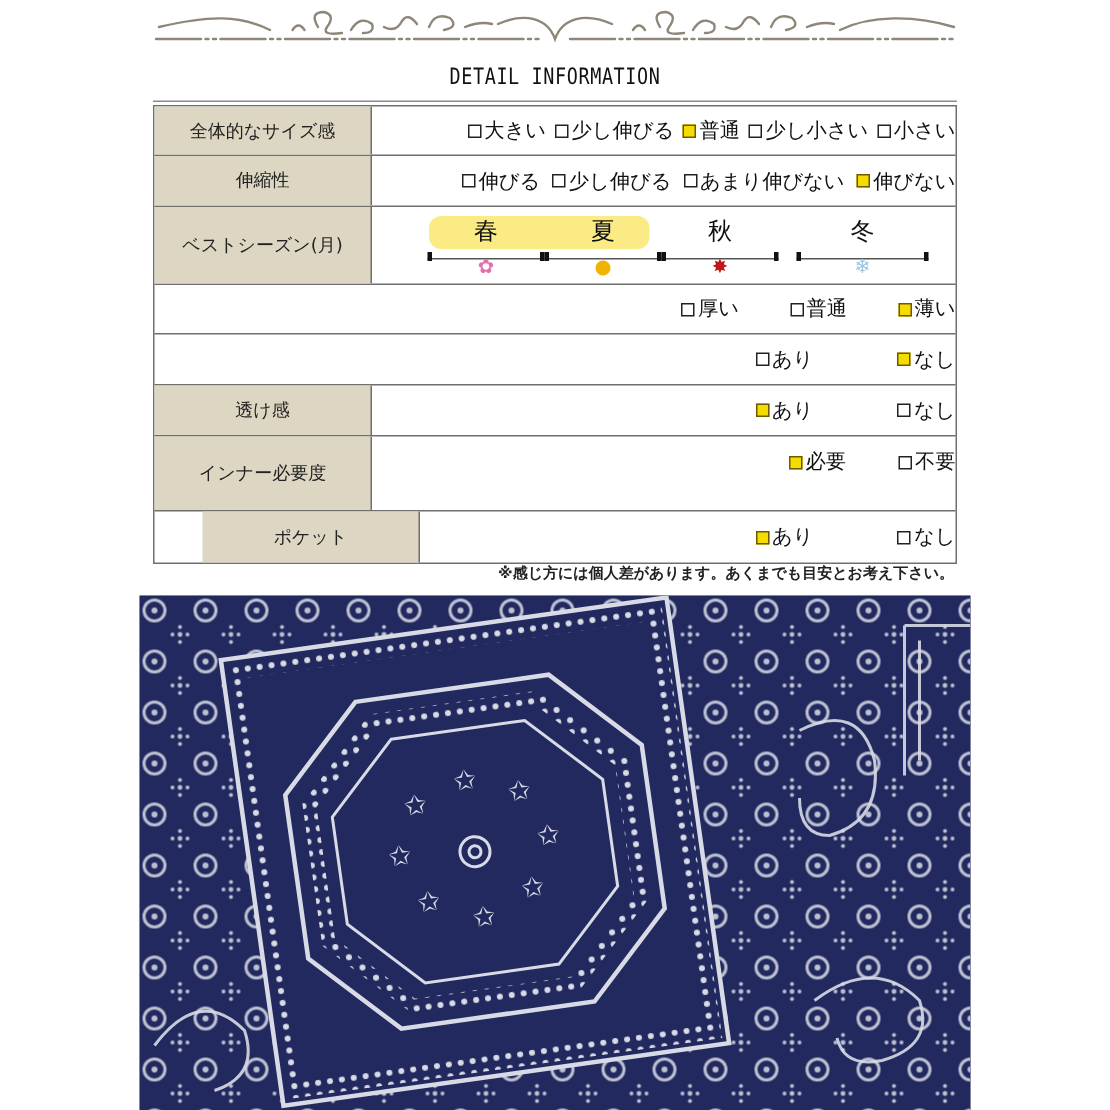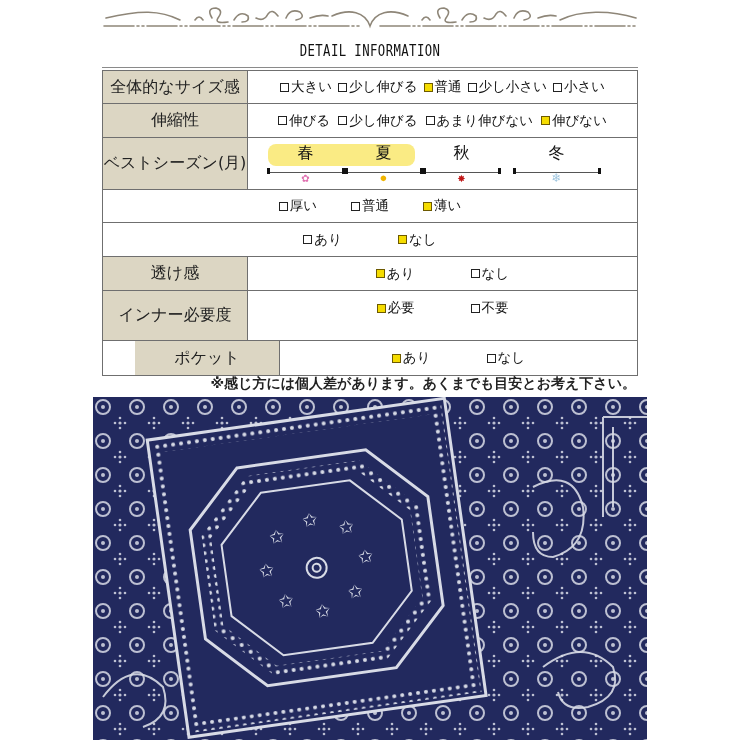--- a/index.html
+++ b/index.html
@@ -5,39 +5,39 @@
     html, body { margin: 0; padding: 0; background: #ffffff; }
     body { width: 740px; height: 740px; position: relative; overflow: hidden; font-family: "DejaVu Sans", sans-serif; }
 
     .ornament { position: absolute; left: 100px; top: 4px; width: 540px; height: 28px; }
     .heading { position: absolute; left: 0; width: 740px; top: 42px; text-align: center; font-family: "DejaVu Sans Mono", monospace; font-size: 15px; letter-spacing: 0.5px; color: #111; transform: scaleX(0.82); transform-origin: center; }
     .heading-rule { position: absolute; left: 102px; top: 67px; width: 536px; height: 1px; background: #8a8a8a; }
 
     .table { position: absolute; left: 102px; top: 70px; width: 536px; border: 1px solid #6f6f6f; border-top: 1px solid #6f6f6f; box-sizing: border-box; }
     .row { display: flex; border-bottom: 1px solid #6f6f6f; box-sizing: border-box; }
     .row:last-child { border-bottom: none; padding-left: 32px; }
-    .label { width: 145px; flex: none; background: #dcd6c3; border-right: 1px solid #6f6f6f; display: flex; align-items: center; justify-content: center; font-size: 16px; color: #222; box-sizing: border-box; }
-    .value { flex: 1; display: flex; align-items: center; justify-content: center; font-size: 13.5px; color: #111; gap: 0; font-family: Liberation Mono, monospace; }
+    .label { width: 145px; flex: none; background: #dcd6c3; border-right: 1px solid #6f6f6f; display: flex; align-items: center; justify-content: center; font-size: 12px; color: #222; box-sizing: border-box; }
+    .value { flex: 1; display: flex; align-items: center; justify-content: flex-end; font-size: 13.5px; color: #111; gap: 0; }
     .opt { display: inline-flex; align-items: center; white-space: nowrap; }
     .box { display: inline-block; width: 9px; height: 9px; border: 1.3px solid #222; margin-right: 2px; box-sizing: border-box; background: #fff; }
     .box.on { background: #f5dc00; border-color: #6d5a00; }
     .value.align-top { align-items: flex-start; padding-top: 8px; }
 
     
     .season-wrap { position: relative; width: 352px; height: 48px; }
     .season-hl { position: absolute; left: 1px; top: 4px; width: 147px; height: 22px; background: #faeb84; border-radius: 8px; }
     .season { position: absolute; top: 0; width: 78px; text-align: center; }
     .season .kanji { display: block; font-size: 16px; line-height: 24px; margin-top: 2px; color: #111; }
     .season .bar { position: absolute; left: 0; right: 0; top: 26px; height: 6px; border-bottom: 1px solid #555; }
     .season .bar::before, .season .bar::after { content: ""; position: absolute; bottom: -2px; width: 3px; height: 6px; background: #111; }
     .season .bar::before { left: 0; }
     .season .bar::after { right: 0; }
     .season .ic { position: absolute; top: 32px; left: 0; right: 0; text-align: center; font-size: 13px; line-height: 14px; }
 
-    .note { position: absolute; left: 0; width: 636px; top: 375px; text-align: right; font-size: 14px; font-weight: bold; color: #222; }
+    .note { position: absolute; left: 0; width: 636px; top: 375px; text-align: right; font-size: 10px; font-weight: bold; color: #222; }
 
     .fabric { position: absolute; left: 93px; top: 397px; width: 554px; height: 343px; background: #22295e; overflow: hidden; }
   </style>
 </head>
 <body>
 
 <svg class="ornament" viewBox="0 0 540 28" preserveAspectRatio="none">
   <g fill="none" stroke="#8e8678" stroke-width="1.6" stroke-linecap="round">
     <path d="M6 14 C40 6, 60 6, 80 16"></path>
     <path d="M4 22 L260 22" stroke-dasharray="30 3 2 3 2 3"></path>
@@ -180,21 +180,21 @@
         </span>
       <span class="opt">
           <span class="box"></span>
           <span>なし</span>
         </span>
     </div>
   </div>
 
   <div class="row" style="height:50px">
     <div class="label">インナー必要度</div>
-    <div class="value align-top" style="gap:56px">
+    <div class="value align-top" style="gap:35px">
       <span class="opt">
           <span class="box on"></span>
           <span>必要</span>
         </span>
       <span class="opt">
           <span class="box"></span>
           <span>不要</span>
         </span>
     </div>
   </div>

